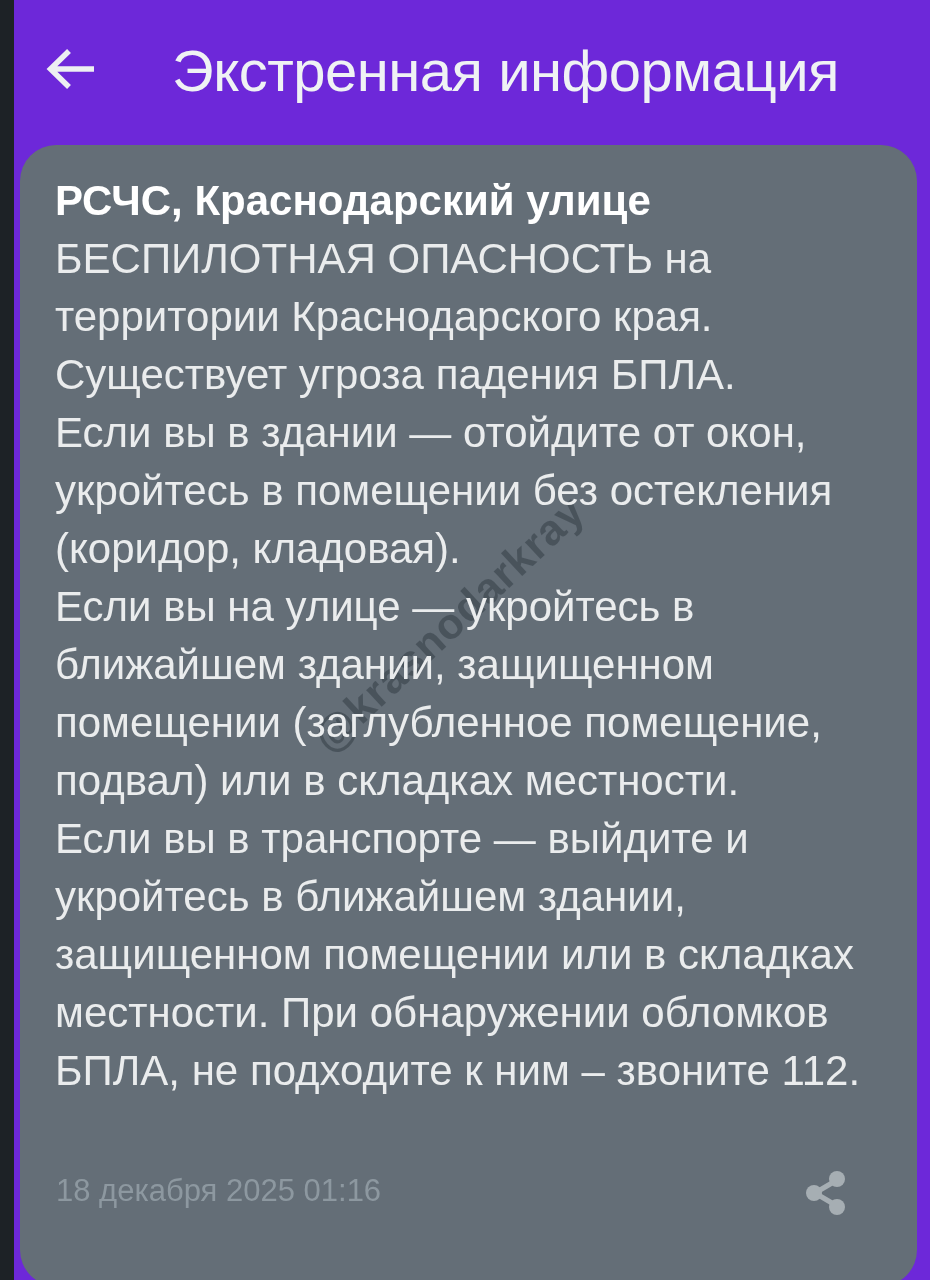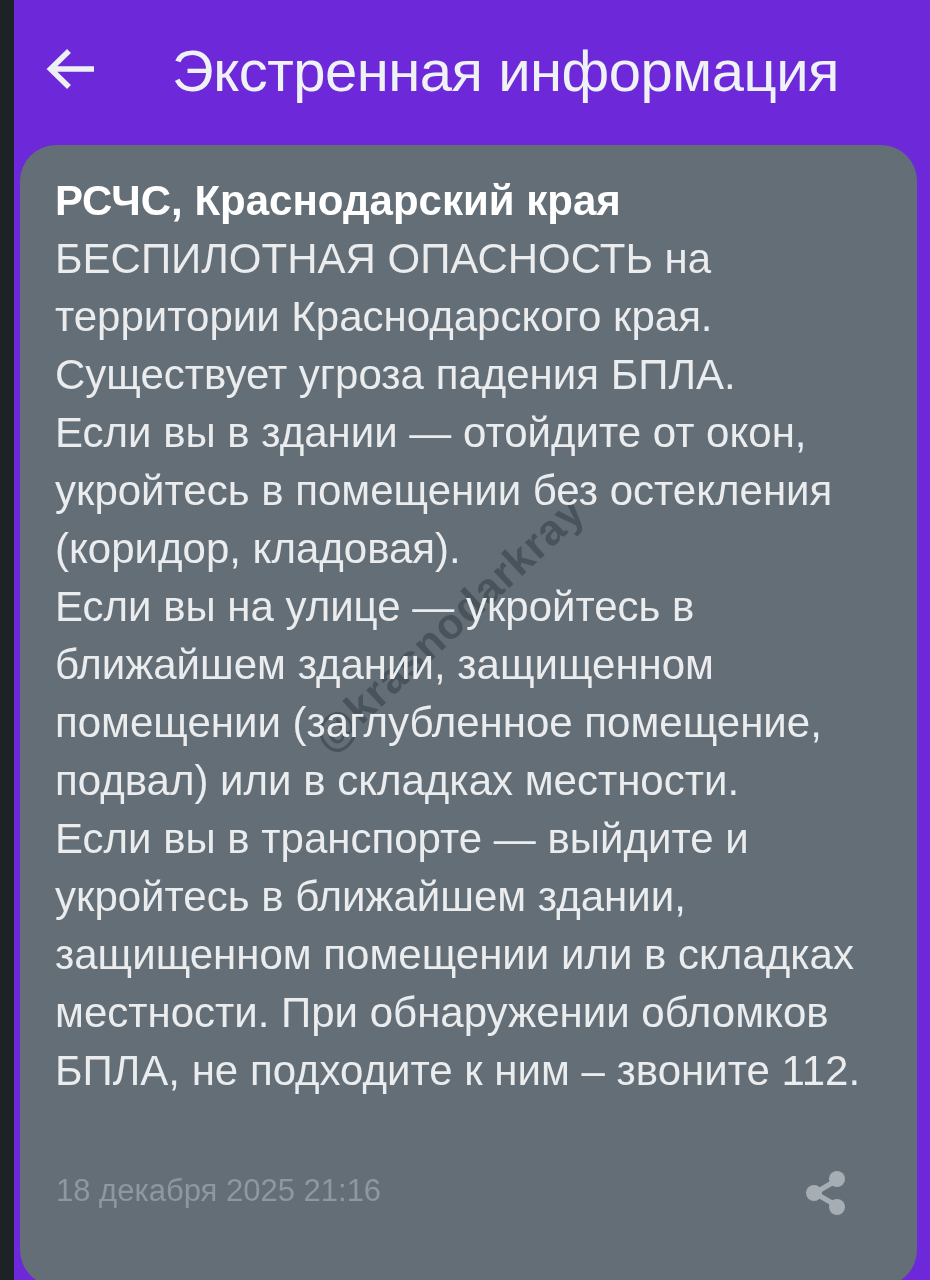--- a/index.html
+++ b/index.html
@@ -119,39 +119,39 @@
       </svg>
     </button>
     <h1 class="header-title">Экстренная информация</h1>
   </header>
 
   <main class="card">
 
     <div class="watermark">@krasnodarkray</div>
 
     <div class="msg">
-      <div class="msg-title">РСЧС, Краснодарский края</div>
+      <div class="msg-title">РСЧС, Краснодарский улице</div>
       <div class="msg-body">БЕСПИЛОТНАЯ ОПАСНОСТЬ на
 территории Краснодарского края.
 Существует угроза падения БПЛА.
 Если вы в здании — отойдите от окон,
 укройтесь в помещении без остекления
 (коридор, кладовая).
 Если вы на улице — укройтесь в
 ближайшем здании, защищенном
 помещении (заглубленное помещение,
 подвал) или в складках местности.
 Если вы в транспорте — выйдите и
 укройтесь в ближайшем здании,
 защищенном помещении или в складках
 местности. При обнаружении обломков
 БПЛА, не подходите к ним – звоните 112.</div>
     </div>
 
-    <div class="timestamp">18 декабря 2025 21:16</div>
+    <div class="timestamp">18 декабря 2025 01:16</div>
 
     <button class="share-btn">
       <svg width="52" height="52" viewBox="0 0 52 52" fill="none">
         <line x1="15" y1="26" x2="37" y2="13" stroke="#a6aeb3" stroke-width="5"></line>
         <line x1="15" y1="26" x2="37" y2="39" stroke="#a6aeb3" stroke-width="5"></line>
         <circle cx="37" cy="12" r="8" fill="#a6aeb3"></circle>
         <circle cx="14" cy="26" r="8" fill="#a6aeb3"></circle>
         <circle cx="37" cy="40" r="8" fill="#a6aeb3"></circle>
       </svg>
     </button>

